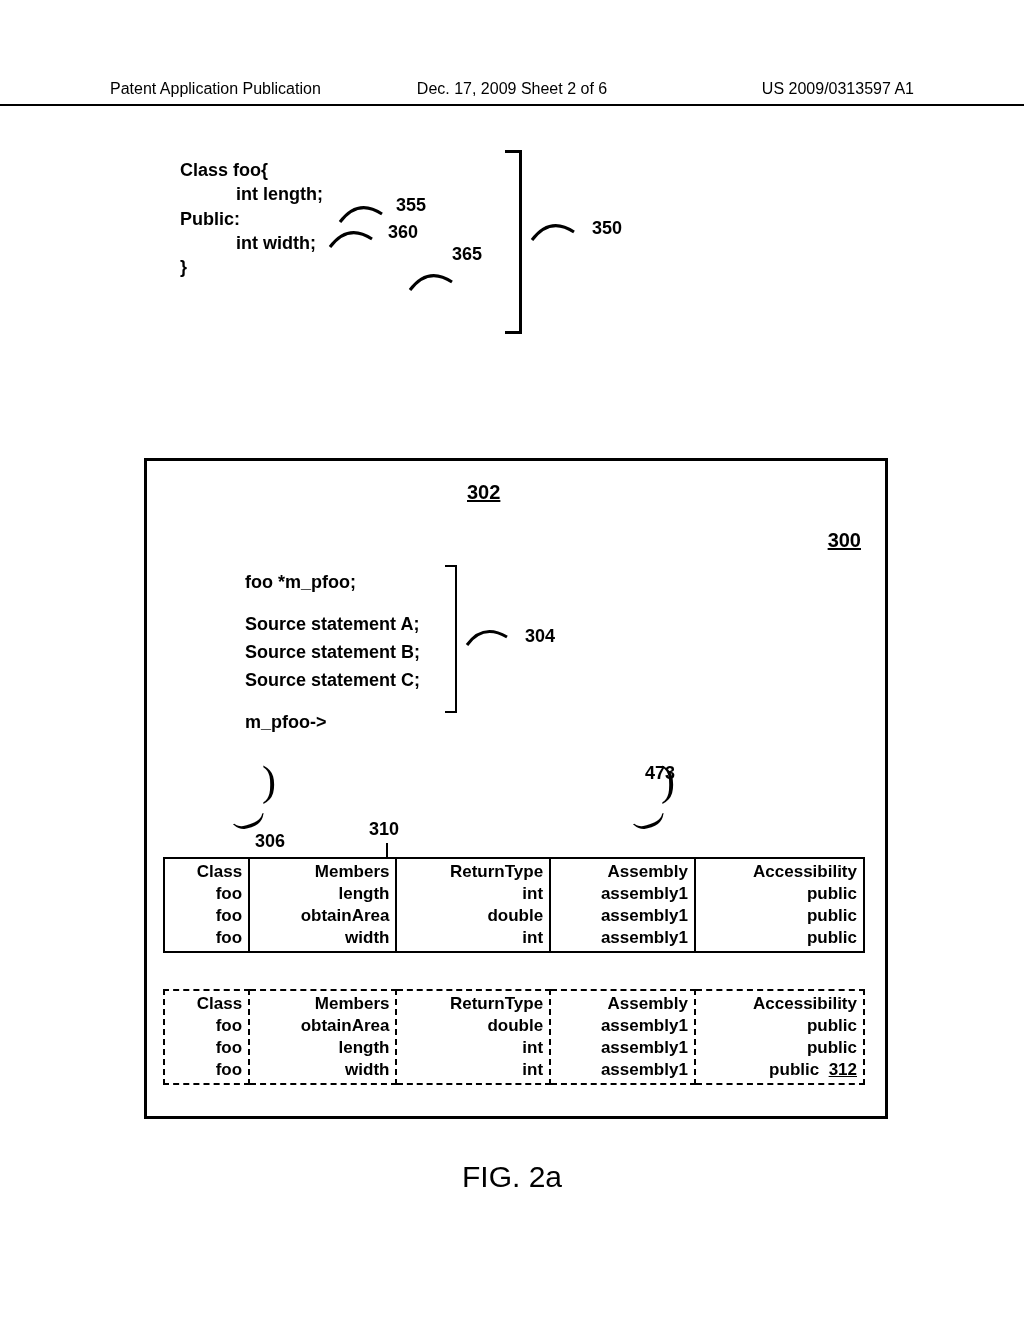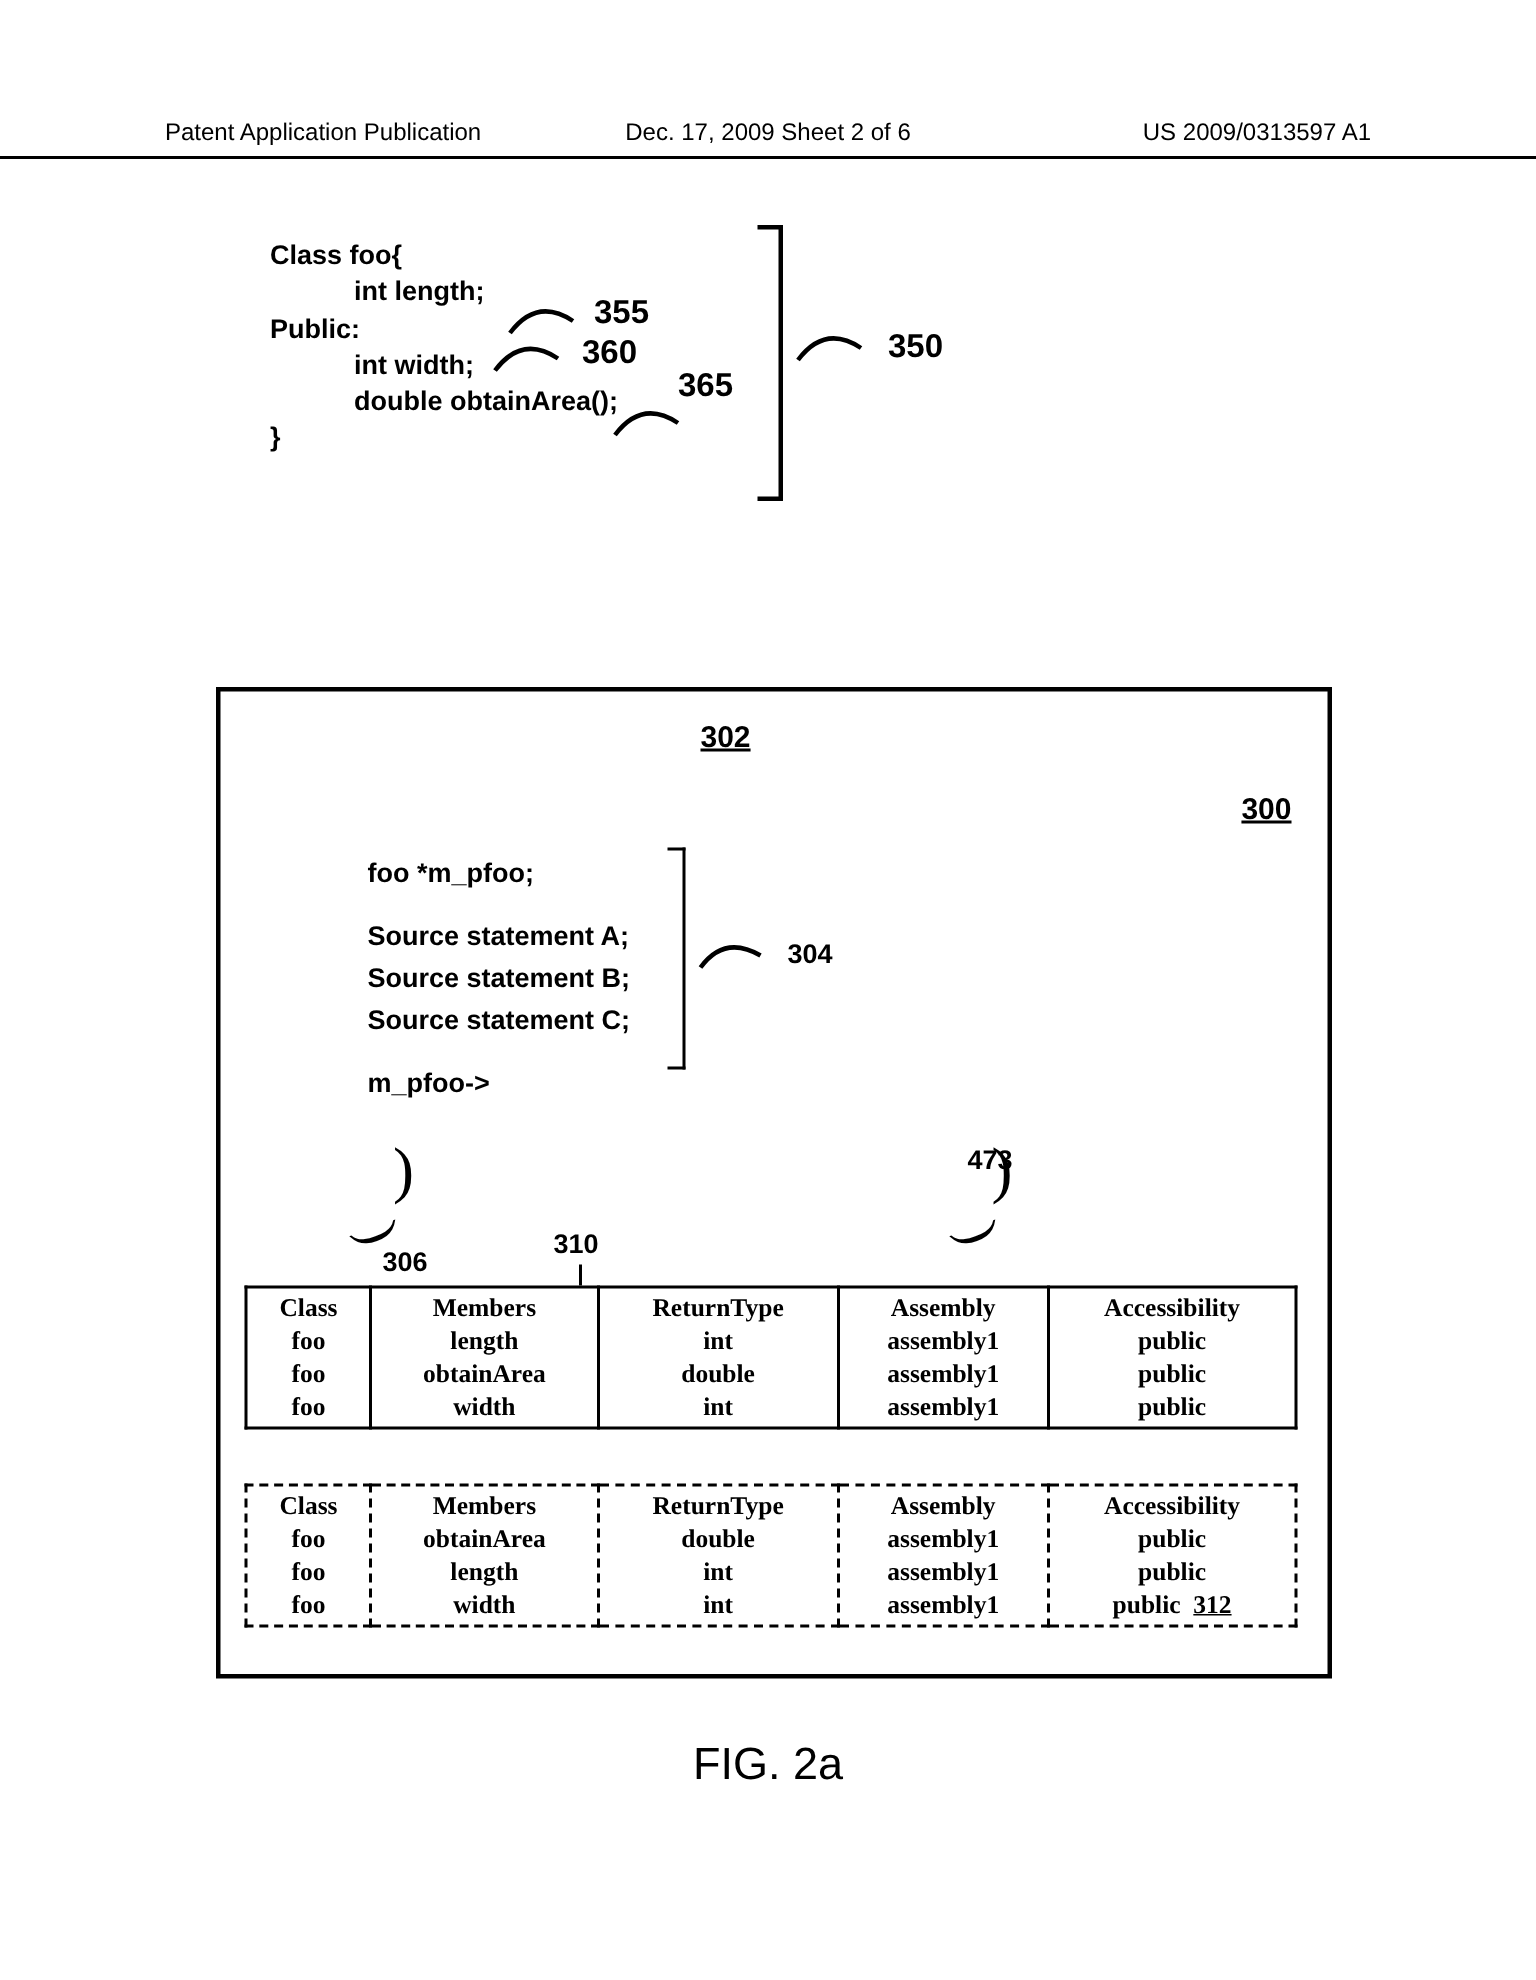--- a/index.html
+++ b/index.html
@@ -37,21 +37,21 @@
     top: 158px;
     left: 180px;
     font-weight: bold;
     font-size: 18px;
     line-height: 1.35;
   }
   .code-block1 .indent { display:inline-block; width:56px; }
   .callout-label {
     position:absolute;
     font-weight:bold;
-    font-size:22px;
+    font-size:18px;
   }
   .bracket-right {
     position:absolute;
     border-top:3px solid #000;
     border-bottom:3px solid #000;
     border-right:3px solid #000;
     width:14px;
   }
   .bracket-small {
     position:absolute;
@@ -90,24 +90,23 @@
   }
   .members-table {
     position:absolute;
     border-collapse:collapse;
     font-weight:bold;
     font-size:17px;
   }
   .members-table th, .members-table td {
     border:2px solid #000;
     padding:2px 6px;
-    text-align:center;
+    text-align:right;
     vertical-align:top;
     line-height:1.3;
-    font-family:Liberation Serif, serif;
   }
   .members-table.dashed th, .members-table.dashed td {
     border:2px dashed #000;
   }
   .fig-caption {
     position:absolute;
     width:100%;
     text-align:center;
     font-weight:normal;
     font-size:30px;
@@ -124,21 +123,20 @@
     <span class="left">Patent Application Publication</span>
     <span class="mid">Dec. 17, 2009  Sheet 2 of 6</span>
     <span class="right">US 2009/0313597 A1</span>
   </div>
 
   <div class="code-block1">
     <div>Class foo{</div>
     <div><span class="indent"></span><span>int length;</span></div>
     <div>Public:</div>
     <div><span class="indent"></span><span>int width;</span></div>
-    <div><span class="indent"></span><span>double obtainArea();</span></div>
     <div>}</div>
   </div>
 
   <svg style="top:200px;left:338px;" width="60" height="40">
     <path d="M2 22 Q 20 -2 44 14" stroke="#000" stroke-width="3" fill="none"></path>
   </svg>
   <div class="callout-label" style="top:195px;left:396px;">355</div>
 
   <svg style="top:225px;left:328px;" width="60" height="40">
     <path d="M2 22 Q 20 -2 44 14" stroke="#000" stroke-width="3" fill="none"></path>

